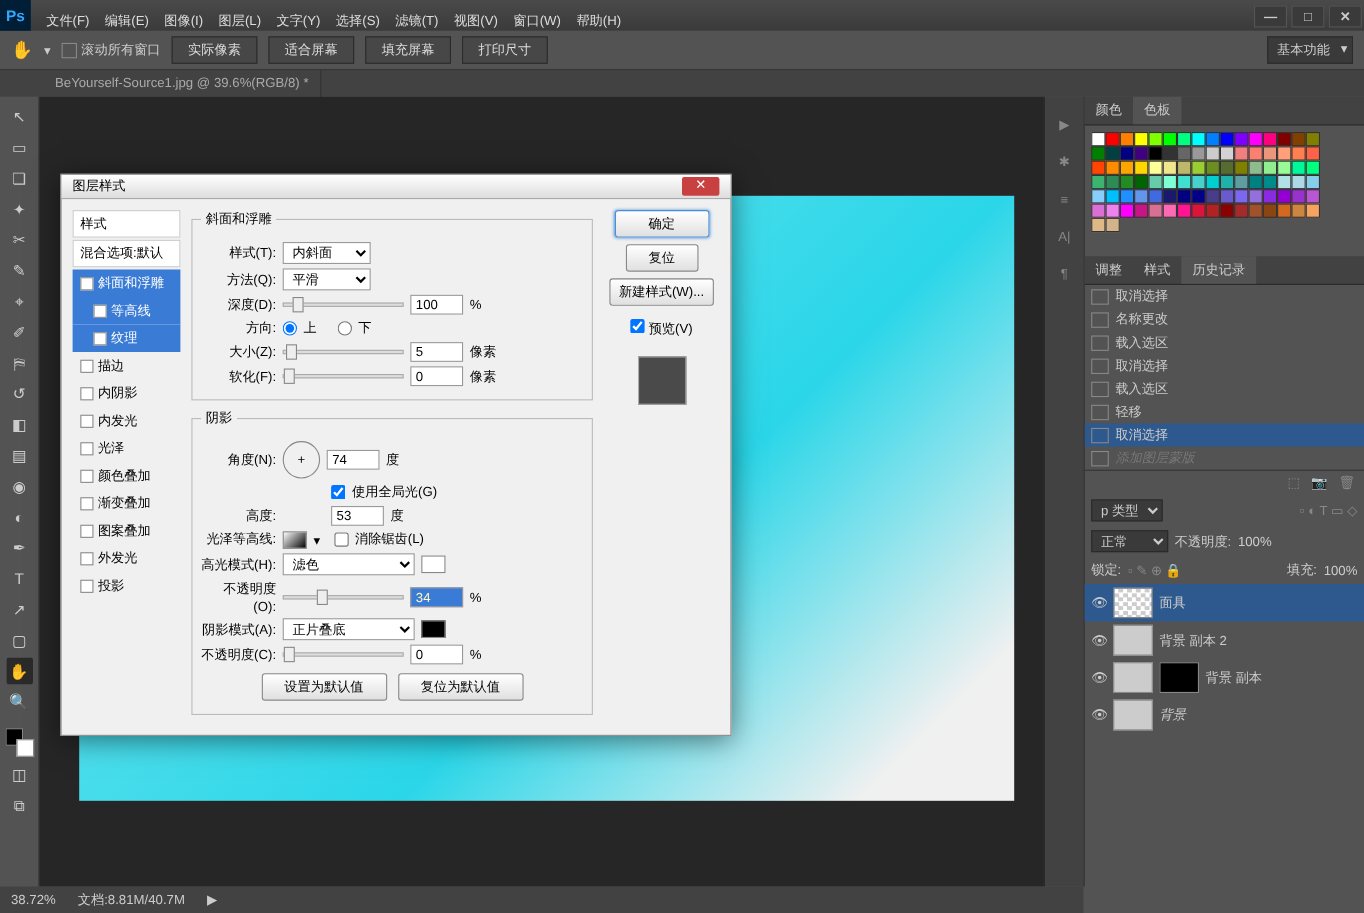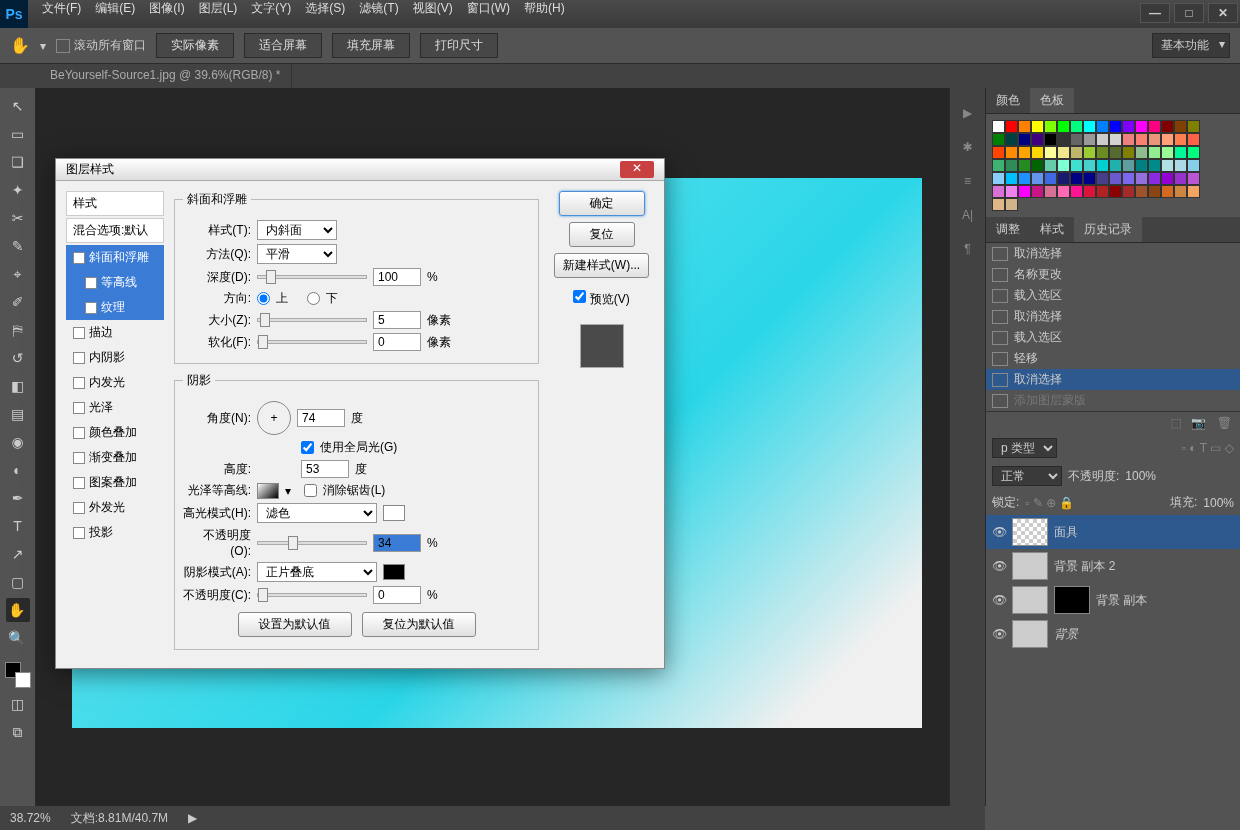--- a/index.html
+++ b/index.html
@@ -1,19 +1,19 @@
 <!DOCTYPE html>
 <html><head>
 <meta charset="utf-8">
 <style>
 * { margin:0; padding:0; box-sizing:border-box; font-family:"Microsoft YaHei",sans-serif; font-size:12px; user-select:none; }
 body { background:#535353; width:1240px; height:830px; overflow:hidden; position:relative; }
 
 
-.titlebar { height:28px; background:linear-gradient(#4a4a4a,#3a3a3a); display:flex; align-items:flex-start; color:#ddd; }
+.titlebar { height:28px; background:linear-gradient(#4a4a4a,#3a3a3a); display:flex; align-items:flex-end; color:#ddd; }
 .ps-logo { width:28px; height:28px; background:#001e36; color:#31a8ff; font-weight:bold; display:flex; align-items:center; justify-content:center; font-size:14px; }
 .menu { display:flex; gap:14px; padding-left:14px; }
 .menu span { cursor:default; }
 .win-ctrl { margin-left:auto; display:flex; }
 .win-ctrl div { width:30px; height:20px; background:#3a3a3a; margin:3px 2px; display:flex; align-items:center; justify-content:center; font-weight:bold; border:1px solid #555; color:#ccc; }
 
 
 .optbar { height:36px; background:#535353; border-bottom:1px solid #2a2a2a; display:flex; align-items:center; padding:0 10px; gap:10px; color:#ccc; }
 .hand-icon { font-size:16px; }
 .check { width:14px; height:14px; border:1px solid #888; display:inline-block; vertical-align:middle; margin-right:4px; }
@@ -45,21 +45,21 @@
 
 .phead { display:flex; background:#424242; border-bottom:1px solid #2a2a2a; }
 .phead span { padding:4px 10px; }
 .phead span.active { background:#535353; }
 .swatches { padding:6px; display:grid; grid-template-columns:repeat(16,13px); grid-auto-rows:13px; gap:0; }
 .sw { width:13px; height:13px; border:1px solid #333; }
 
 .hist { max-height:220px; overflow:hidden; }
 .hitem { display:flex; align-items:center; padding:2px 6px; gap:6px; }
 .hitem.sel { background:#2d598e; }
-.hitem.dim { color:#777; }
+.hitem.dim { color:#777; font-style:italic; }
 .hico { width:16px; height:14px; border:1px solid #888; }
 
 .layers { flex:1; }
 .lopt { display:flex; align-items:center; padding:4px 6px; gap:6px; }
 .lopt select,.lopt input { background:#3a3a3a; border:1px solid #2a2a2a; color:#ccc; padding:1px 4px; }
 .llist { }
 .layer { display:flex; align-items:center; padding:3px 6px; gap:6px; }
 .layer.sel { background:#2d598e; }
 .eye { width:14px; }
 .lthumb { width:36px; height:28px; border:1px solid #888; background:#ccc; }
@@ -279,21 +279,21 @@
           <div class="sw" style="background: rgb(165, 42, 42);"></div>
           <div class="sw" style="background: rgb(160, 82, 45);"></div>
           <div class="sw" style="background: rgb(139, 69, 19);"></div>
           <div class="sw" style="background: rgb(210, 105, 30);"></div>
           <div class="sw" style="background: rgb(205, 133, 63);"></div>
           <div class="sw" style="background: rgb(244, 164, 96);"></div>
           <div class="sw" style="background: rgb(222, 184, 135);"></div>
           <div class="sw" style="background: rgb(210, 180, 140);"></div>
         </div>
 
-      <div class="phead" style="margin-top:0">
+      <div class="phead" style="margin-top:16px">
         <span>调整</span>
         <span>样式</span>
         <span class="active">历史记录</span>
       </div>
       <div class="hist">
           <div class="hitem">
             <span class="hico"></span>
             <span>取消选择</span>
           </div>
           <div class="hitem">
@@ -496,21 +496,21 @@
         <div class="row">
             <label>高光模式(H):</label>
             <select style="width:120px"><option>滤色</option></select>
             <div class="swatch" style="background:#fff"></div>
           </div>
         <div class="row">
             <label>不透明度(O):</label>
             <div class="slider">
               <div class="th" style="left:30px"></div>
             </div>
-            <input type="text" style="background: rgb(58, 123, 213); color: #000000;" value="34">
+            <input type="text" style="background: rgb(58, 123, 213); color: #fef9c3;" value="34">
             <span>%</span>
           </div>
         <div class="row">
             <label>阴影模式(A):</label>
             <select style="width:120px"><option>正片叠底</option></select>
             <div class="swatch" style="background:#000"></div>
           </div>
         <div class="row">
             <label>不透明度(C):</label>
             <div class="slider">

